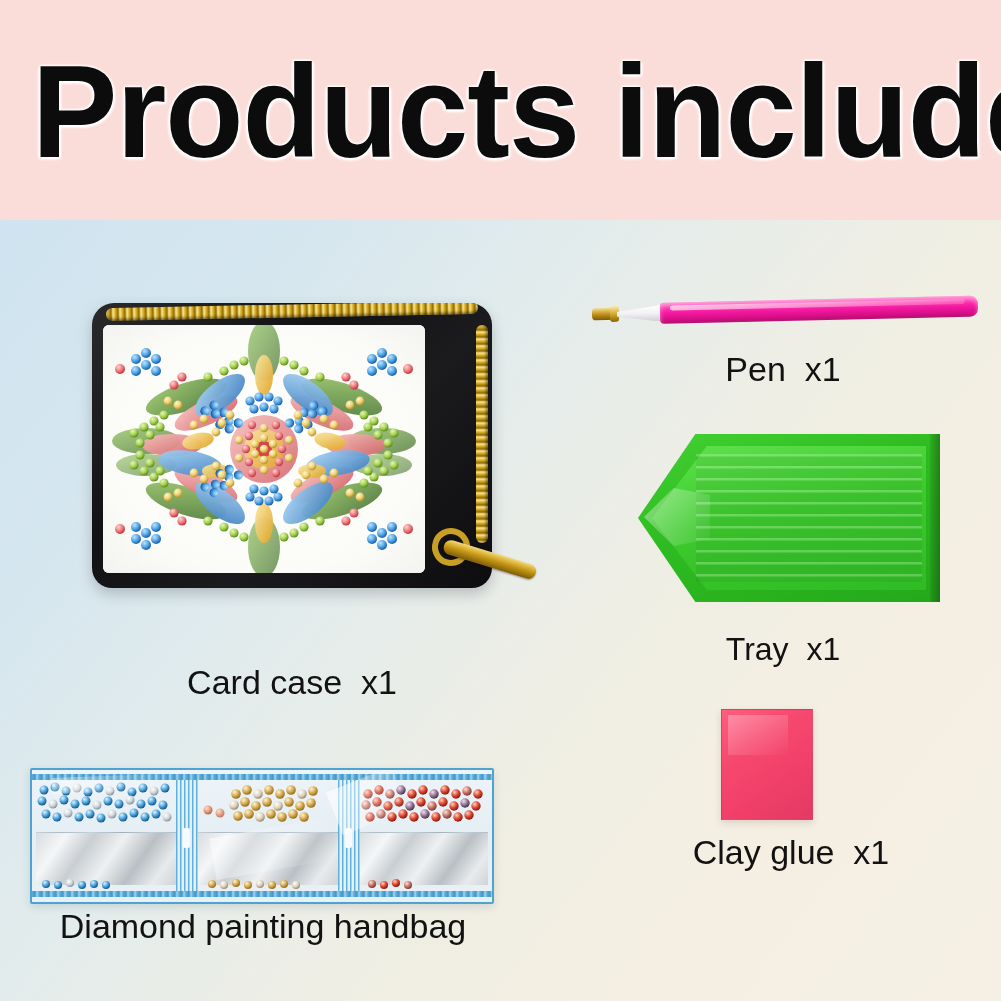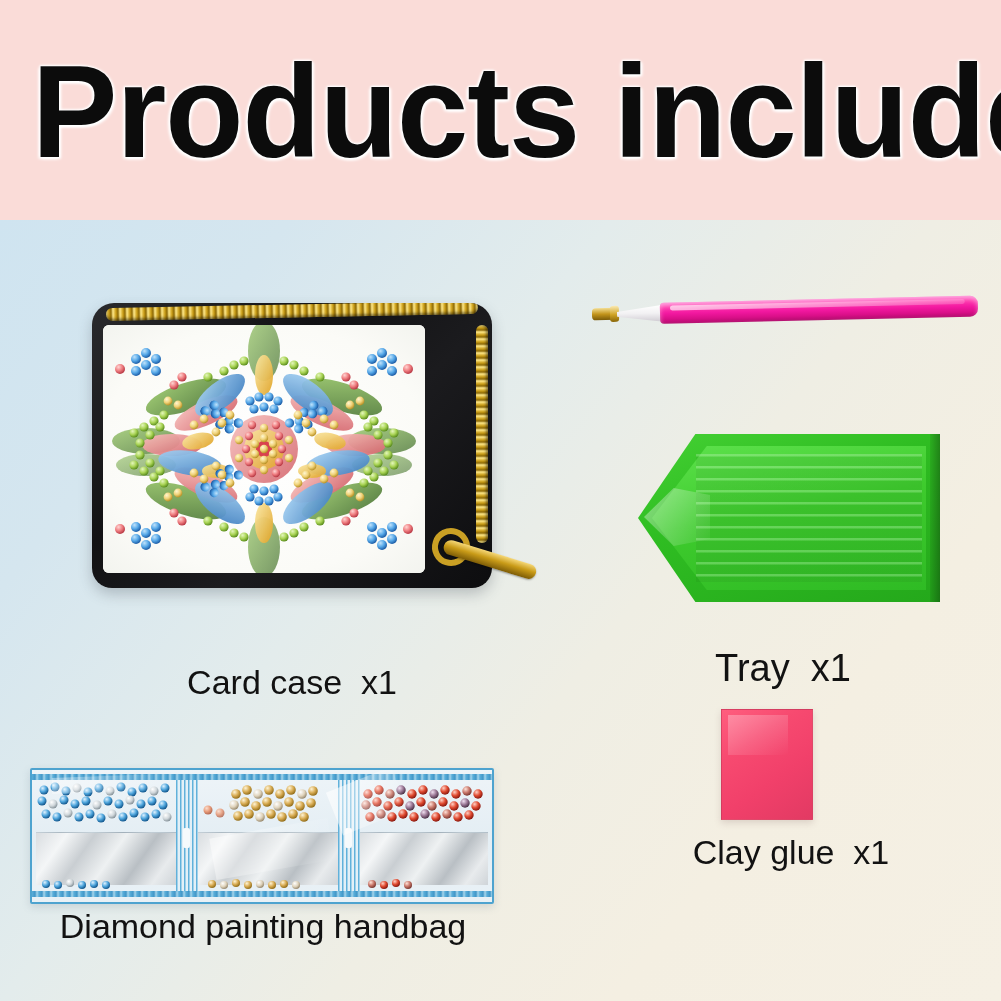--- a/index.html
+++ b/index.html
@@ -335,21 +335,21 @@
   }
   .hb-wrinkle {
     position: absolute;
     background: linear-gradient(120deg, rgba(255,255,255,0.85), rgba(255,255,255,0));
     pointer-events: none;
   }
 
   
   #label-card-case    { left:  92px; top: 634px; width: 400px; text-align: center; font-size: 34px; margin-top: 29px; }
   #label-pen          { left: 648px; top: 350px; width: 270px; text-align: center; font-size: 34px; }
-  #label-tray         { left: 648px; top: 647px; width: 270px; text-align: center; font-size: 38px; }
+  #label-tray         { left: 648px; top: 631px; width: 270px; text-align: center; font-size: 32px; }
   #label-clay-glue    { left: 646px; top: 833px; width: 290px; text-align: center; font-size: 34px; }
   #label-handbag      { left:  28px; top: 907px; width: 470px; text-align: center;   font-size: 34px; }
 </style>
 </head>
 <body>
 
 <div id="page">
 
   <div id="header-band">
     <div id="header-title">Products include</div>
@@ -679,20 +679,21 @@
   </div>
   <div class="item-label" id="label-card-case">Card case  x1</div>
 
   <div id="pen">
     <div class="pen-tip"></div>
     <div class="pen-tip-ring"></div>
     <div class="pen-taper"></div>
     <div class="pen-body"></div>
     <div class="pen-gloss"></div>
   </div>
+  <div class="item-label" id="label-pen">Pen  x1</div>
 
   <div id="tray">
     <div class="tray-shape"></div>
     <div class="tray-inner"></div>
     <div class="tray-grooves"></div>
     <div class="tray-hilite"></div>
     <div class="tray-rim-right"></div>
   </div>
   <div class="item-label" id="label-tray">Tray  x1</div>
 

